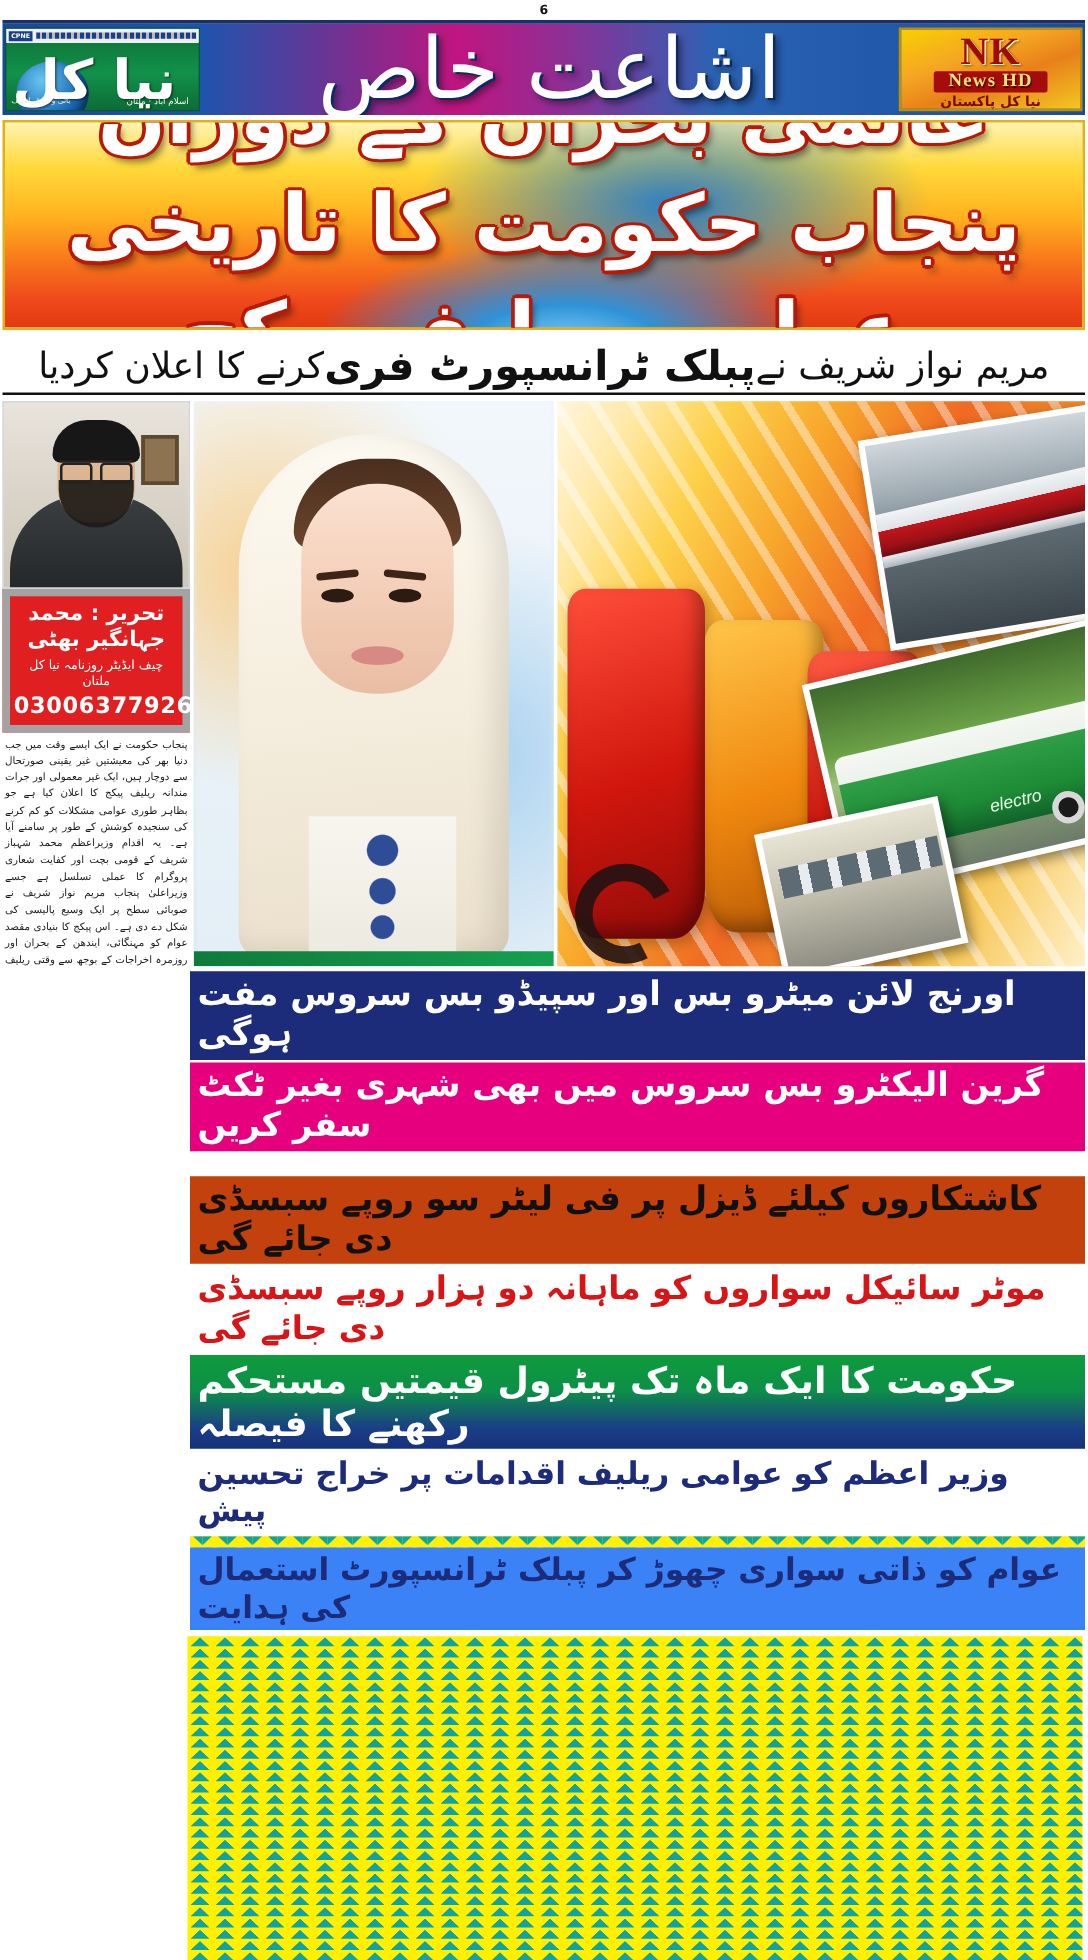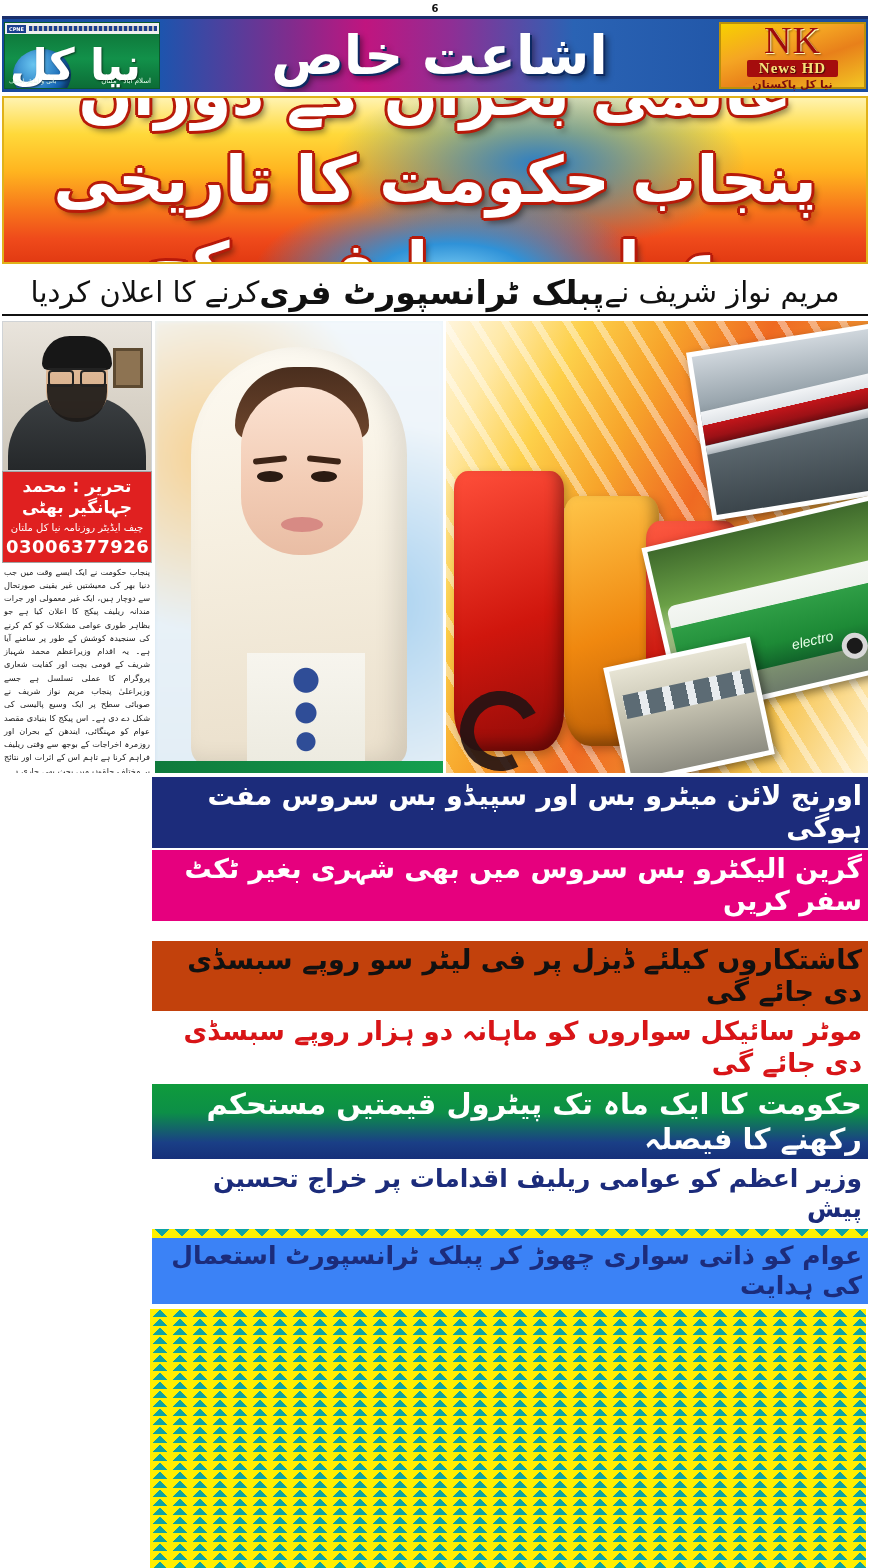--- a/index.html
+++ b/index.html
@@ -28,37 +28,37 @@
     border-top:3px solid #1a2f6b;
   }
   .nk-logo{
     width:147px; flex:none; margin:3px 2px 3px 0;
     background:linear-gradient(160deg,#f7d000 0%,#f5a623 35%,#e8801a 60%,#f3c623 100%);
     border:2px solid #b9900c;
     display:flex; flex-direction:column; align-items:center; justify-content:center;
     line-height:1;
   }
   .nk-top{
-    font-family:"Liberation Serif",serif; font-weight:normal; font-size:38px;
+    font-family:"Liberation Serif",serif; font-weight:bold; font-size:31px;
     color:#9e0b0b; letter-spacing:1px;
     text-shadow:1px 1px 0 #fff7c0, 2px 2px 2px rgba(0,0,0,.4);
   }
   .nk-mid{
     margin-top:1px; background:#a50d0d; color:#f7e27a;
     font-family:"Liberation Serif",serif; font-weight:bold; font-size:15px;
     padding:1px 12px; letter-spacing:1px; border-radius:2px;
     text-shadow:1px 1px 1px rgba(0,0,0,.6);
   }
   .nk-urdu{ margin-top:2px; font-size:11px; color:#7a0c0c; font-weight:bold; direction:rtl; }
 
   .masthead-title{
     flex:1; display:flex; align-items:center; justify-content:center; position:relative;
   }
   .masthead-title span{
-    font-size:54px; font-weight:bold; color:#fff; direction:rtl;
+    font-size:68px; font-weight:normal; color:#fff; direction:rtl;
     text-shadow:2px 2px 0 #0d2a63, 4px 4px 6px rgba(0,0,0,.45);
     letter-spacing:-1px;
   }
 
   .nayakal-logo{
     width:156px; flex:none; margin:3px 0 3px 2px;
     background:linear-gradient(180deg,#e9ecef 0%,#e9ecef 17%,#0f7a3c 17%,#12914a 55%,#0c6c36 100%);
     border:1px solid #0a5a2d; position:relative; overflow:hidden;
     display:flex; flex-direction:column;
   }
@@ -238,33 +238,33 @@
   .author-photo .glasses:before,.author-photo .glasses:after{
     content:""; position:absolute; top:0; width:22px; height:13px; border:2px solid #222; border-radius:4px;
   }
   .author-photo .glasses:before{ left:0; } .author-photo .glasses:after{ right:0; }
   .author-photo .beard{
     position:absolute; left:50%; transform:translateX(-50%); top:62px; width:60px; height:38px;
     background:#1d1a18; border-radius:0 0 30px 30px; opacity:.92;
   }
   .author-red{
     background:#e02020; color:#fff; text-align:center; padding:4px 3px 5px; direction:rtl;
-    border:1px solid #a3a3a3;
+    border:6px solid #a3a3a3;
   }
   .author-name{ font-size:17px; font-weight:bold; line-height:1.25; }
   .author-title{ font-size:10px; margin-top:2px; line-height:1.3; }
   .author-phone{ font-size:18px; font-weight:bold; margin-top:2px; letter-spacing:.5px; direction:ltr; font-family:"DejaVu Sans",sans-serif;}
   .author-body{
     flex:1; padding:3px 2px 0; direction:rtl; font-size:8.2px; line-height:1.62;
     text-align:justify; color:#1a1a1a; overflow:hidden;
   }
 
   
   .bars{ margin:4px 2px 0; width:716px; }
-  .bar{ direction:rtl; text-align:right; font-weight:bold; padding:3px 6px; line-height:1.2; }
+  .bar{ direction:rtl; text-align:left; font-weight:bold; padding:3px 6px; line-height:1.2; }
   .bar.b-navy{   background:#1c2c7b; color:#fff;  font-size:27px; }
   .bar.b-magenta{background:#e6007e; color:#fff;  font-size:27px; margin-top:2px;}
   .bar.b-yellow{ background:#c2410c; color:#111;  font-size:27px; margin-top:20px;}
   .bar.b-white-red{ background:#fff; color:#d81417; font-size:26px; margin-top:2px;}
   .bar.b-green{  background:linear-gradient(180deg,#0f9b3c 0%,#0c8f47 38%,#1a3f86 78%,#16307a 100%);
                  color:#fff; font-size:29px; margin-top:2px;}
   .bar.b-white-navy{ background:#fff; color:#1c2c7b; font-size:25px; margin-top:2px;}
   .bar.b-yellow-zig{
     background:#3b82f6; color:#1c2c7b; font-size:25px; margin-top:2px; position:relative;
     border-top:7px solid transparent; border-bottom:7px solid transparent;

